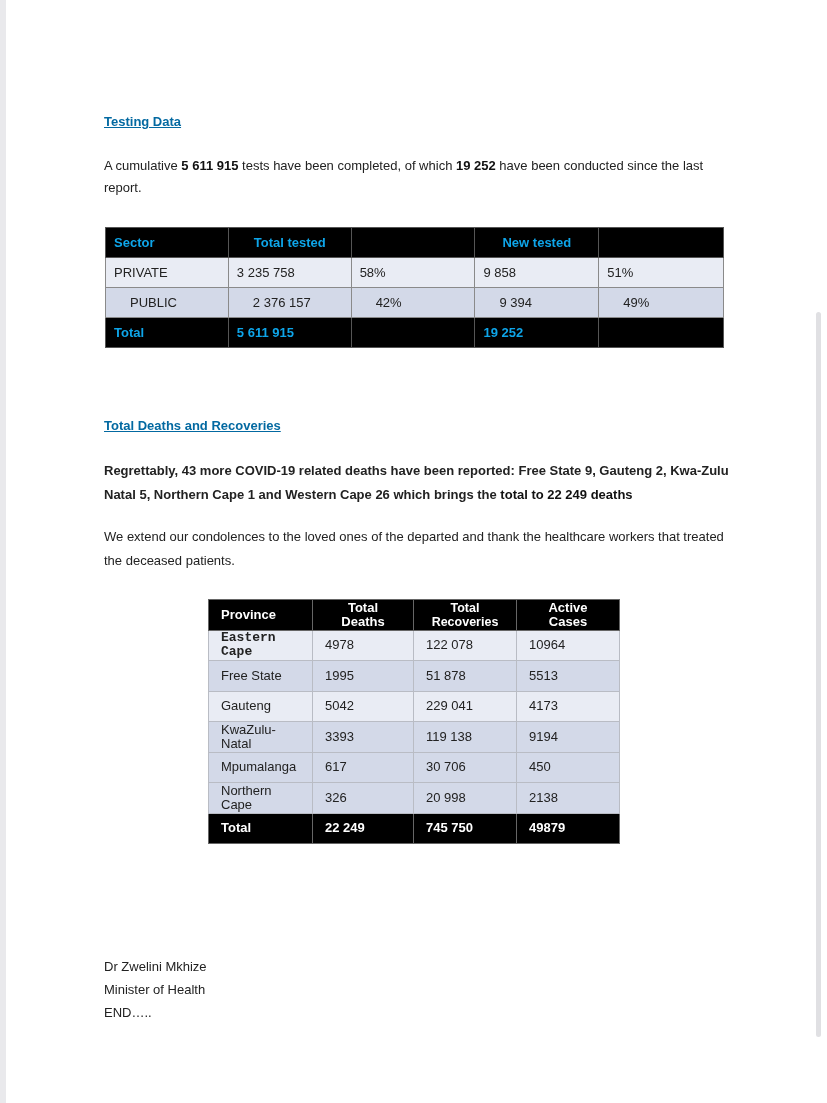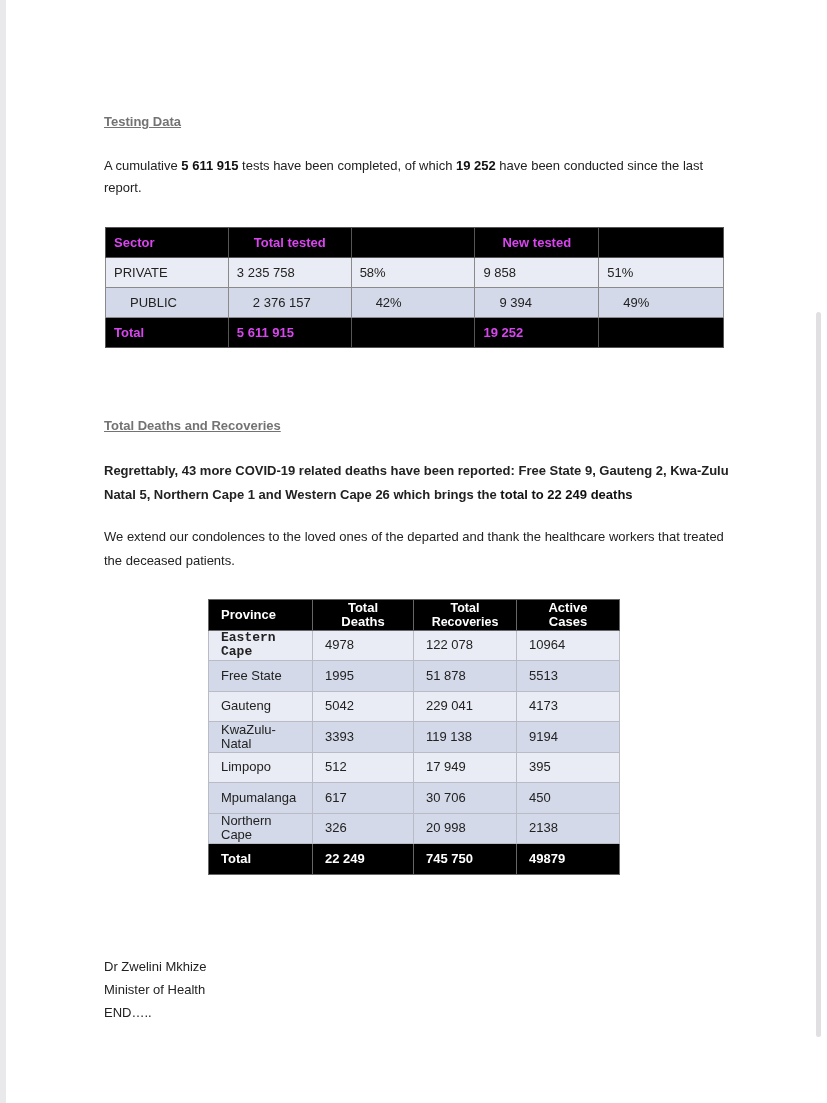--- a/index.html
+++ b/index.html
@@ -16,37 +16,37 @@
     .scroll-track {
       position: absolute; left: 814px; top: 0; width: 13px; height: 1103px;
       background: #ffffff;
     }
     .scroll-thumb {
       position: absolute; left: 816px; top: 312px; width: 5px; height: 725px;
       background: #e0e0e3; border-radius: 3px;
     }
     .heading {
       position: absolute; left: 104px; font-weight: bold; font-size: 13px;
-      text-decoration: underline; color: #737373;
+      text-decoration: underline; color: #0369a1;
     }
     .para {
       position: absolute; left: 104px; width: 625px; font-size: 13px;
       line-height: 22px; color: #222;
     }
     .para b { color: #111; }
 
     
     table.t1 {
       position: absolute; left: 105px; top: 227px; width: 619px;
       border-collapse: collapse; font-size: 13px;
     }
     table.t1 td {
       height: 30px; border: 1px solid #8a8a8a; padding: 0 8px; box-sizing: border-box;
     }
-    table.t1 tr.hdr td, table.t1 tr.tot td { background: #000; color: #d946ef; font-weight: bold; border-color: #555; }
+    table.t1 tr.hdr td, table.t1 tr.tot td { background: #000; color: #0ea5e9; font-weight: bold; border-color: #555; }
     table.t1 tr.r1 td { background: #e9ecf4; }
     table.t1 tr.r2 td { background: #d3d9e8; padding-left: 24px; }
     .num { text-align: left; }
     .ctr { text-align: center; }
 
     
     table.t2 {
       position: absolute; left: 208px; top: 599px; width: 412px;
       border-collapse: collapse; font-size: 13px;
     }
@@ -138,26 +138,20 @@
     <td class="num">5042</td>
     <td class="num">229 041</td>
     <td class="num">4173</td>
   </tr>
   <tr class="r2">
     <td class="prov">KwaZulu-Natal</td>
     <td class="num">3393</td>
     <td class="num">119 138</td>
     <td class="num">9194</td>
   </tr>
-  <tr class="r1">
-    <td class="prov">Limpopo</td>
-    <td class="num">512</td>
-    <td class="num">17 949</td>
-    <td class="num">395</td>
-  </tr>
   <tr class="r2">
     <td class="prov">Mpumalanga</td>
     <td class="num">617</td>
     <td class="num">30 706</td>
     <td class="num">450</td>
   </tr>
   <tr class="r2">
     <td class="prov">Northern Cape</td>
     <td class="num">326</td>
     <td class="num">20 998</td>

